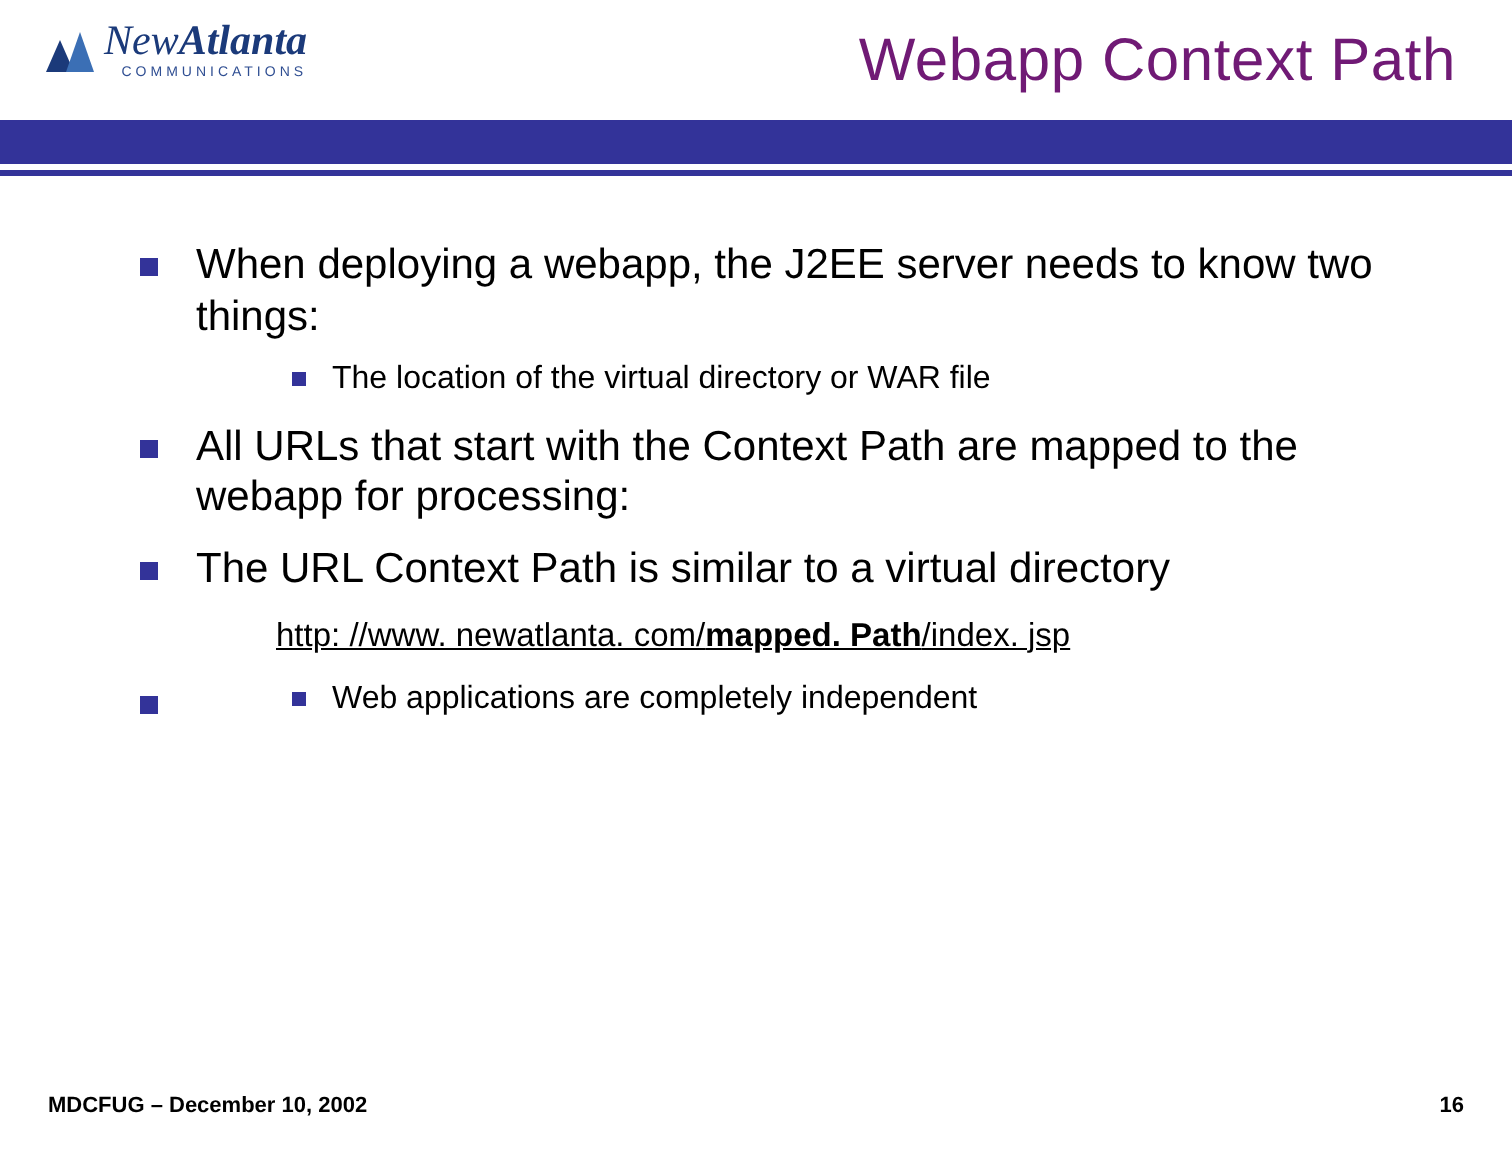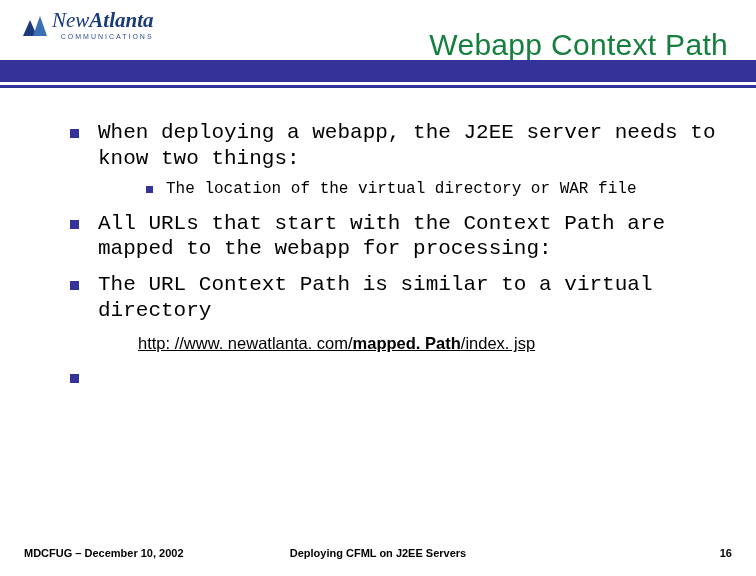--- a/index.html
+++ b/index.html
@@ -36,25 +36,25 @@
   .logo-sub {
     font-family: Arial, sans-serif;
     font-size: 7px;
     letter-spacing: 2px;
     color: #2f4e92;
     text-align: right;
     margin-top: 2px;
   }
   .title {
     position: absolute;
-    top: 28px;
+    top: 14px;
     right: 28px;
     font-family: Verdana, sans-serif;
     font-size: 30px;
-    color: #15803d;
+    color: #701a75;
     letter-spacing: 0.3px;
     text-align: right;
   }
   .bar1 {
     position: absolute;
     left: 0; right: 0;
     top: 60px;
     height: 22px;
     background: #333399;
   }
@@ -71,21 +71,20 @@
     left: 58px;
     right: 38px;
   }
   ul.level1 { list-style: none; }
   ul.level1 > li {
     position: relative;
     padding-left: 40px;
     font-size: 21px;
     line-height: 1.22;
     margin-bottom: 10px;
-    font-family: Liberation Mono, monospace;
   }
   ul.level1 > li::before {
     content: "";
     position: absolute;
     left: 12px;
     top: 9px;
     width: 9px;
     height: 9px;
     background: #333399;
   }
@@ -166,21 +165,23 @@
       </ul>
     </li>
     <li>
       <span>All URLs that start with the Context Path are mapped to the webapp for processing:</span>
     </li>
     <li>The URL Context Path is similar to a virtual directory</li>
   </ul>
   <div class="url-line"><span>http: //www. newatlanta. com/</span><span class="ctx">mapped. Path</span><span>/index. jsp</span></div>
   <ul class="level1">
     <li>
+      <ul class="level2">
+        <li>Web applications are completely independent</li>
+      </ul>
     </li>
   </ul>
 </div>
 
 <div class="footer">
-  <div class="footer-center">Deploying CFML on J2EE Servers</div>
   <div class="footer-left">MDCFUG – December 10, 2002</div>
   <div class="footer-right">16</div>
 </div>
 
 </body></html>

